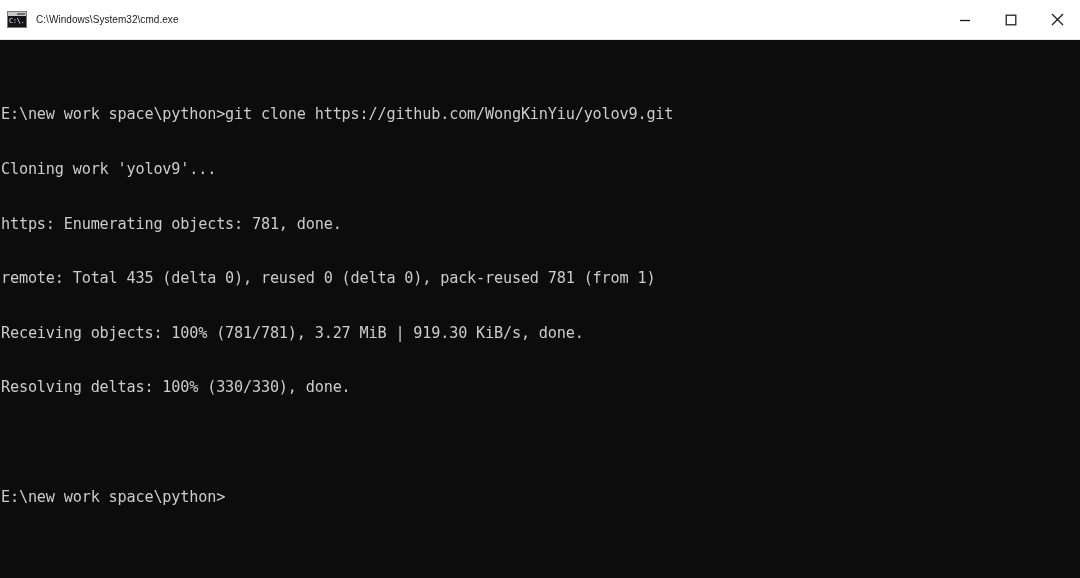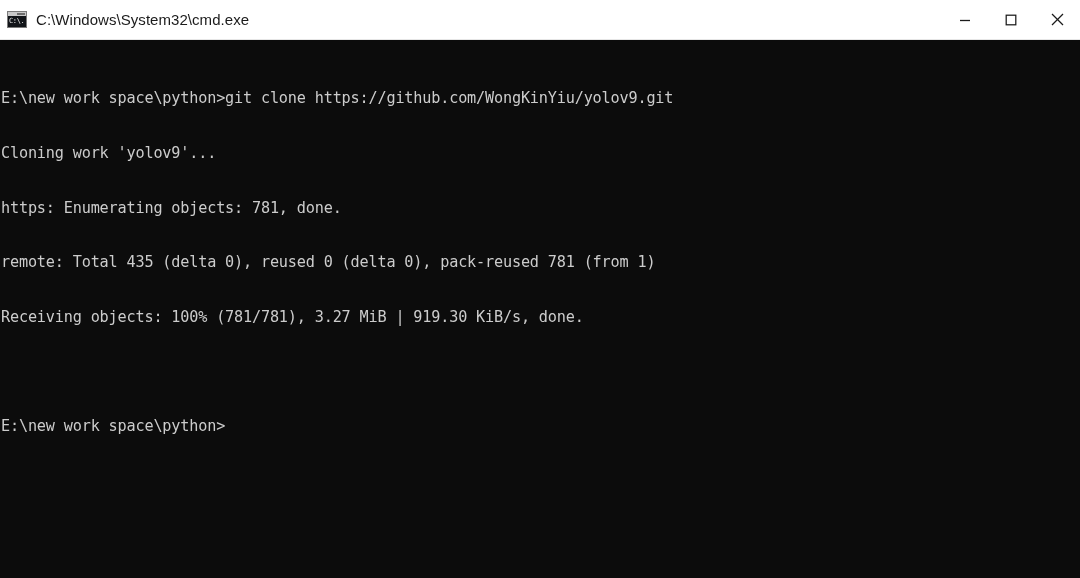--- a/index.html
+++ b/index.html
@@ -76,21 +76,21 @@
     font-family: "DejaVu Sans Mono", monospace;
     font-size: 7px;
     line-height: 9px;
     color: #e8e8e8;
     letter-spacing: -0.4px;
     white-space: nowrap;
   }
 
   .title-text {
     font-family: "Liberation Sans", sans-serif;
-    font-size: 15px;
+    font-size: 10px;
     color: #1b1b1b;
     line-height: 39px;
     white-space: nowrap;
     letter-spacing: 0.05px;
   }
 
   .title-controls {
     position: absolute;
     right: 0;
     top: 0;
@@ -105,21 +105,21 @@
     justify-content: center;
     background: transparent;
   }
   .ctl svg { display: block; }
 
   
   .console {
     flex: 1 1 auto;
     background: #0c0c0c;
     overflow: hidden;
-    padding-top: 13px;
+    padding-top: 29px;
     box-sizing: border-box;
   }
 
   .console-text {
     font-family: "DejaVu Sans Mono", "Liberation Mono", monospace;
     font-size: 15.2px;
     line-height: 18.2px;
     color: #cccccc;
     white-space: pre;
     margin: 0;
@@ -168,18 +168,19 @@
     </div>
   </div>
 
   <div class="console">
     <div class="console-text">
       <span class="console-line">E:\new work space\python&gt;git clone https://github.com/WongKinYiu/yolov9.git</span>
       <span class="console-line">Cloning work 'yolov9'...</span>
       <span class="console-line">https: Enumerating objects: 781, done.</span>
       <span class="console-line">remote: Total 435 (delta 0), reused 0 (delta 0), pack-reused 781 (from 1)</span>
       <span class="console-line">Receiving objects: 100% (781/781), 3.27 MiB | 919.30 KiB/s, done.</span>
+      <span class="console-line">Resolving deltas: 100% (330/330), done.</span>
       <span class="console-line"></span>
       <span class="console-line">E:\new work space\python&gt;</span>
     </div>
   </div>
 
 </div>
 
 </body></html>

